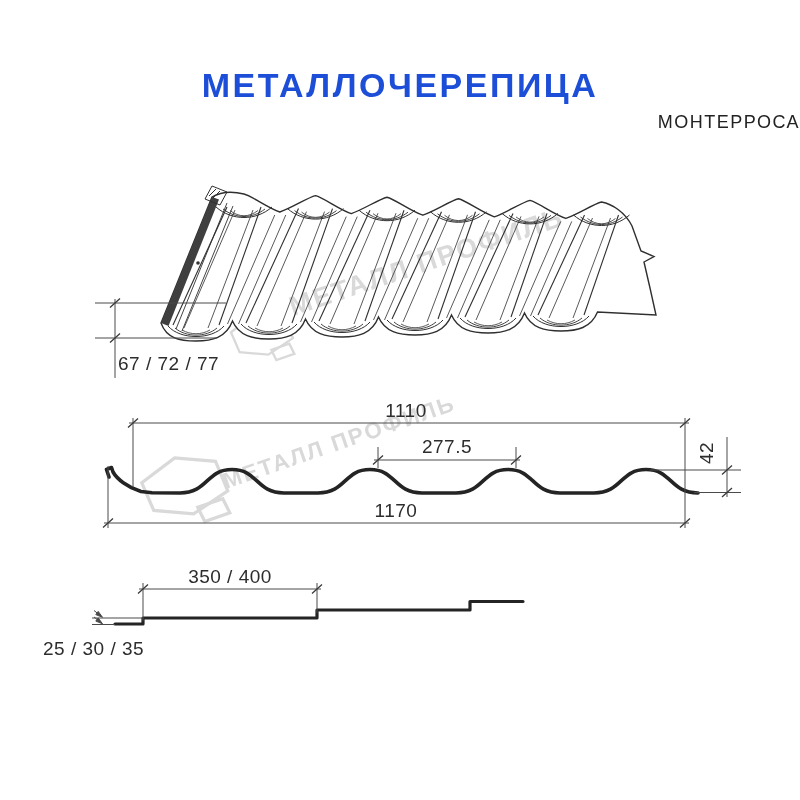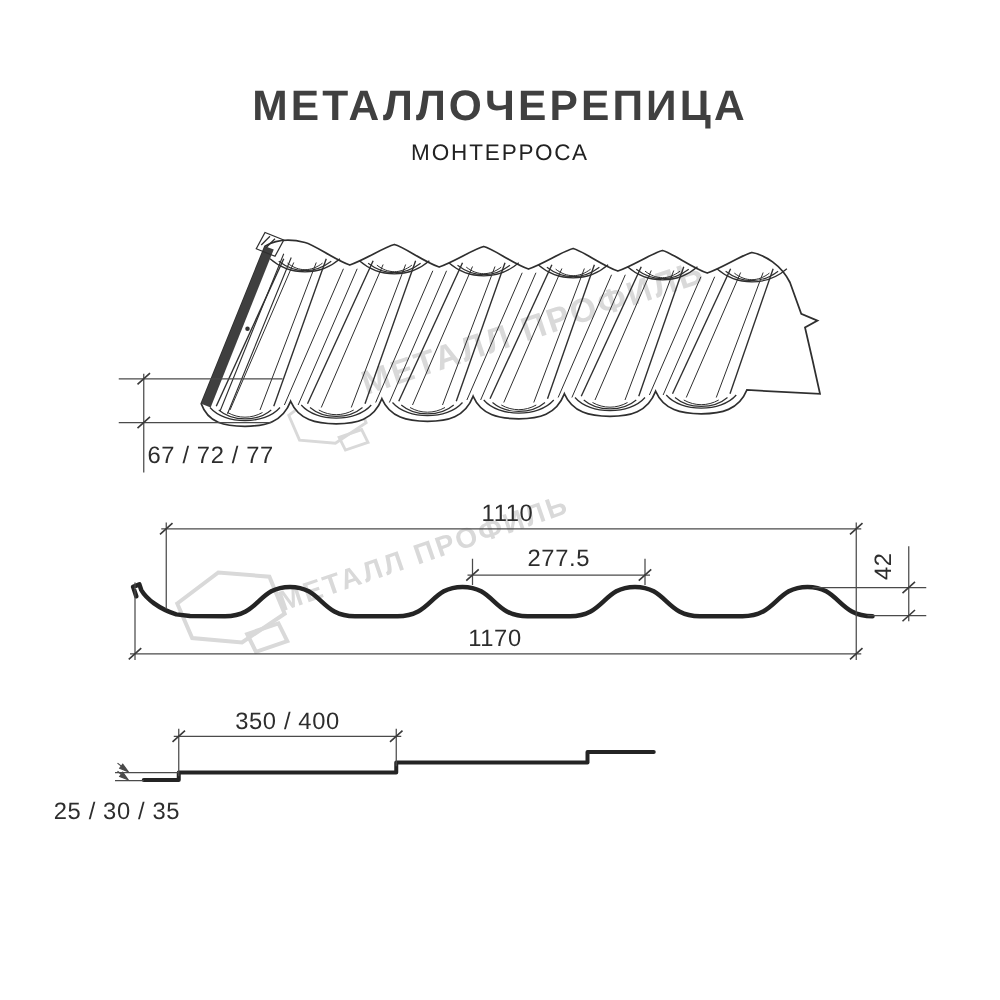--- a/index.html
+++ b/index.html
@@ -1,20 +1,20 @@
 <!DOCTYPE html>
 <html><head>
 <meta charset="utf-8">
 <style>
   html,body{margin:0;padding:0;background:#fff;}
   .page{position:relative;width:800px;height:800px;background:#fff;overflow:hidden;
         font-family:"Liberation Sans",sans-serif;}
   .title{position:absolute;top:66px;left:0;width:800px;text-align:center;
-         font-size:34px;font-weight:700;letter-spacing:2.5px;color:#404040;}
-  .subtitle{position:absolute;top:112px;left:0;width:800px;text-align:center;
+         font-size:34px;font-weight:700;letter-spacing:2.5px;color:#1d4ed8;}
+  .subtitle{position:absolute;top:112px;left:0;width:800px;text-align:right;
             font-size:18px;font-weight:500;letter-spacing:1.5px;color:#222;}
   svg{position:absolute;top:0;left:0;}
   .dim-text{font-family:"Liberation Sans",sans-serif;font-size:19px;fill:#2d2d2d;letter-spacing:.5px;}
   .wm-text{font-family:"Liberation Sans",sans-serif;font-weight:700;fill:#d9d9d9;letter-spacing:2px;}
   .thin{stroke:#4a4a4a;stroke-width:1;fill:none;}
   .tick{stroke:#3a3a3a;stroke-width:1.3;fill:none;}
   .thick{stroke:#242424;fill:none;stroke-linecap:round;stroke-linejoin:round;}
   .art{stroke:#2f2f2f;fill:none;}
 </style>
 </head>

